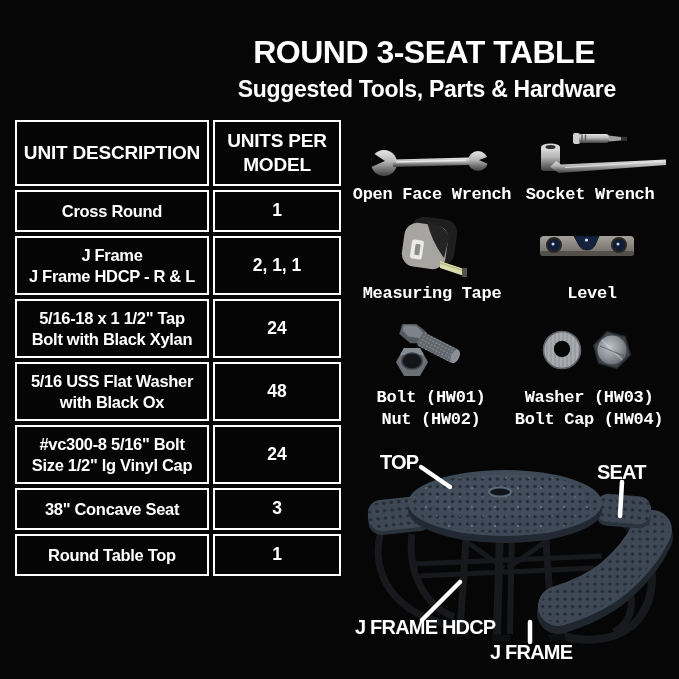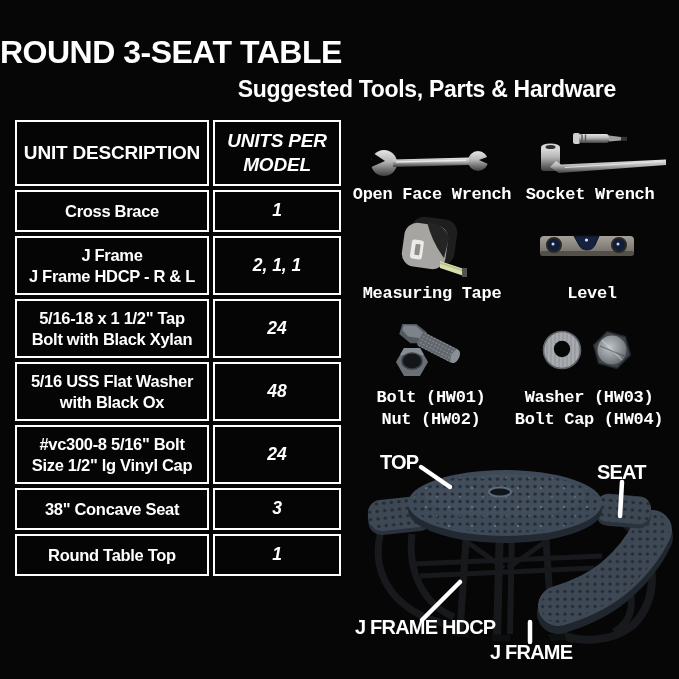--- a/index.html
+++ b/index.html
@@ -1,39 +1,39 @@
 <!DOCTYPE html>
 <html><head>
 <meta charset="utf-8">
 <style>
   html,body{margin:0;padding:0;background:#060606;}
   body{
     position:relative;width:679px;height:679px;overflow:hidden;
     font-family:"Liberation Sans",sans-serif;color:#ffffff;
   }
   .title{
-    position:absolute;top:34px;left:0;width:569px;text-align:left;
-    font-size:32px;font-weight:bold;letter-spacing:-0.5px;white-space:nowrap;
+    position:absolute;top:34px;left:0;width:569px;text-align:right;
+    font-size:32px;font-weight:bold;letter-spacing:-0.5px;white-space:nowrap;padding-left:26px;
   }
   .subtitle{
     position:absolute;top:76px;left:0;width:616px;text-align:right;
     font-size:23px;font-weight:bold;letter-spacing:-0.3px;white-space:nowrap;
   }
   table.parts{
     position:absolute;left:11px;top:116px;
     border-collapse:separate;border-spacing:4px;
   }
   table.parts td{
     border:2.5px solid #ffffff;background:#050505;
     text-align:center;vertical-align:middle;
     font-weight:bold;padding:2px 4px;
     white-space:pre-line;line-height:1.25;
   }
   td.desc{width:182px;font-size:16.5px;letter-spacing:-0.3px;}
-  td.units{width:116px;font-size:17.5px;font-style:italic;}
+  td.units{width:116px;font-size:17.5px;}
   tr.hdr td{height:58px;font-size:19px;letter-spacing:-0.2px;}
   tr.short td{height:34px;}
   tr.tall td{height:51px;}
   .tool-label{
     position:absolute;text-align:center;font-weight:bold;
     font-size:17px;letter-spacing:-0.3px;line-height:1.3;white-space:pre-line;font-family:Liberation Mono, monospace;
   }
   .diag-label{
     position:absolute;font-weight:bold;font-size:20px;letter-spacing:-0.8px;
     white-space:nowrap;
@@ -46,21 +46,21 @@
 <div class="title">ROUND 3-SEAT TABLE</div>
 <div class="subtitle">Suggested Tools, Parts &amp; Hardware</div>
 
 <table class="parts">
   <tbody>
       <tr class="hdr">
     <td class="desc">UNIT DESCRIPTION</td>
     <td class="units">UNITS PER MODEL</td>
   </tr>
   <tr class="short">
-    <td class="desc">Cross Brace</td>
+    <td class="desc">Cross Round</td>
     <td class="units">1</td>
   </tr>
   <tr class="tall">
     <td class="desc">J Frame
 J Frame HDCP - R &amp; L</td>
     <td class="units">2, 1, 1</td>
   </tr>
   <tr class="tall">
     <td class="desc">5/16-18 x 1 1/2" Tap
 Bolt with Black Xylan</td>

